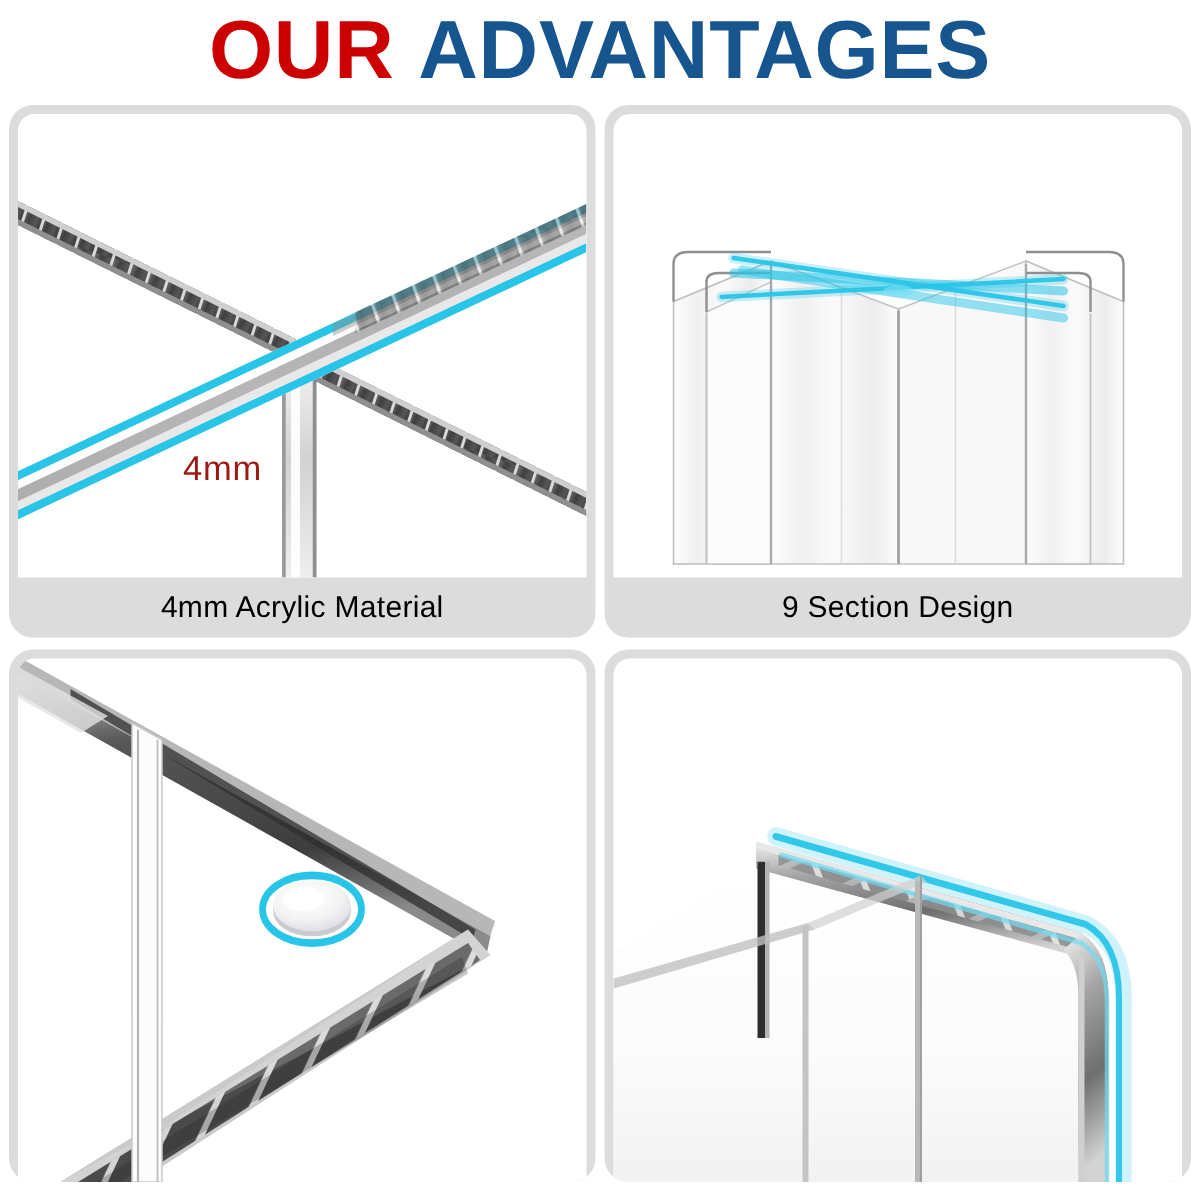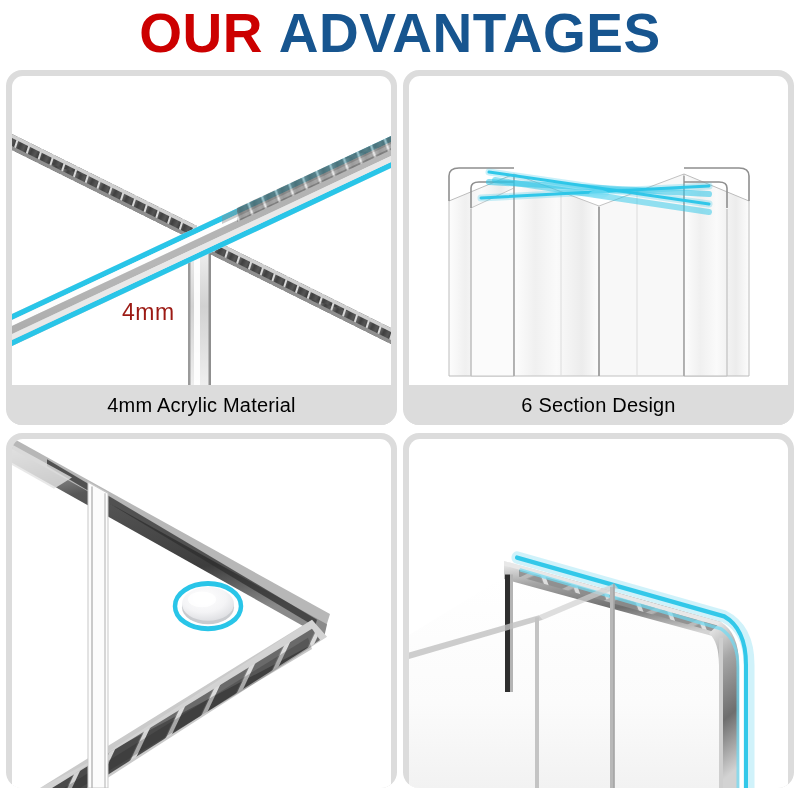--- a/index.html
+++ b/index.html
@@ -192,21 +192,21 @@
             <path d="M72,122 L300,110" stroke="#29c5e8" stroke-width="3" opacity="0.95"></path>
             <path d="M80,96 L300,128" stroke="#29c5e8" stroke-width="7" opacity="0.25"></path>
             <path d="M80,96 L300,128" stroke="#29c5e8" stroke-width="3" opacity="0.95"></path>
             <path d="M80,106 L300,118" stroke="#29c5e8" stroke-width="6" opacity="0.55"></path>
             <path d="M86,104 L300,136" stroke="#29c5e8" stroke-width="6" opacity="0.5"></path>
           </g>
 
           <ellipse cx="190" cy="118" rx="10" ry="4" fill="#7fe0f5" opacity="0.6"></ellipse>
         </svg>
       </div>
-      <div class="panel-caption">6 Section Design</div>
+      <div class="panel-caption">9 Section Design</div>
     </div>
 
     <div class="panel bl">
       <div class="panel-art">
         <svg viewBox="0 0 379 309" preserveAspectRatio="none">
           <defs>
             <linearGradient id="p3edge" x1="0" y1="0" x2="0.3" y2="1">
               <stop offset="0" stop-color="#e3e3e3"></stop>
               <stop offset="0.3" stop-color="#585858"></stop>
               <stop offset="0.75" stop-color="#3d3d3d"></stop>

